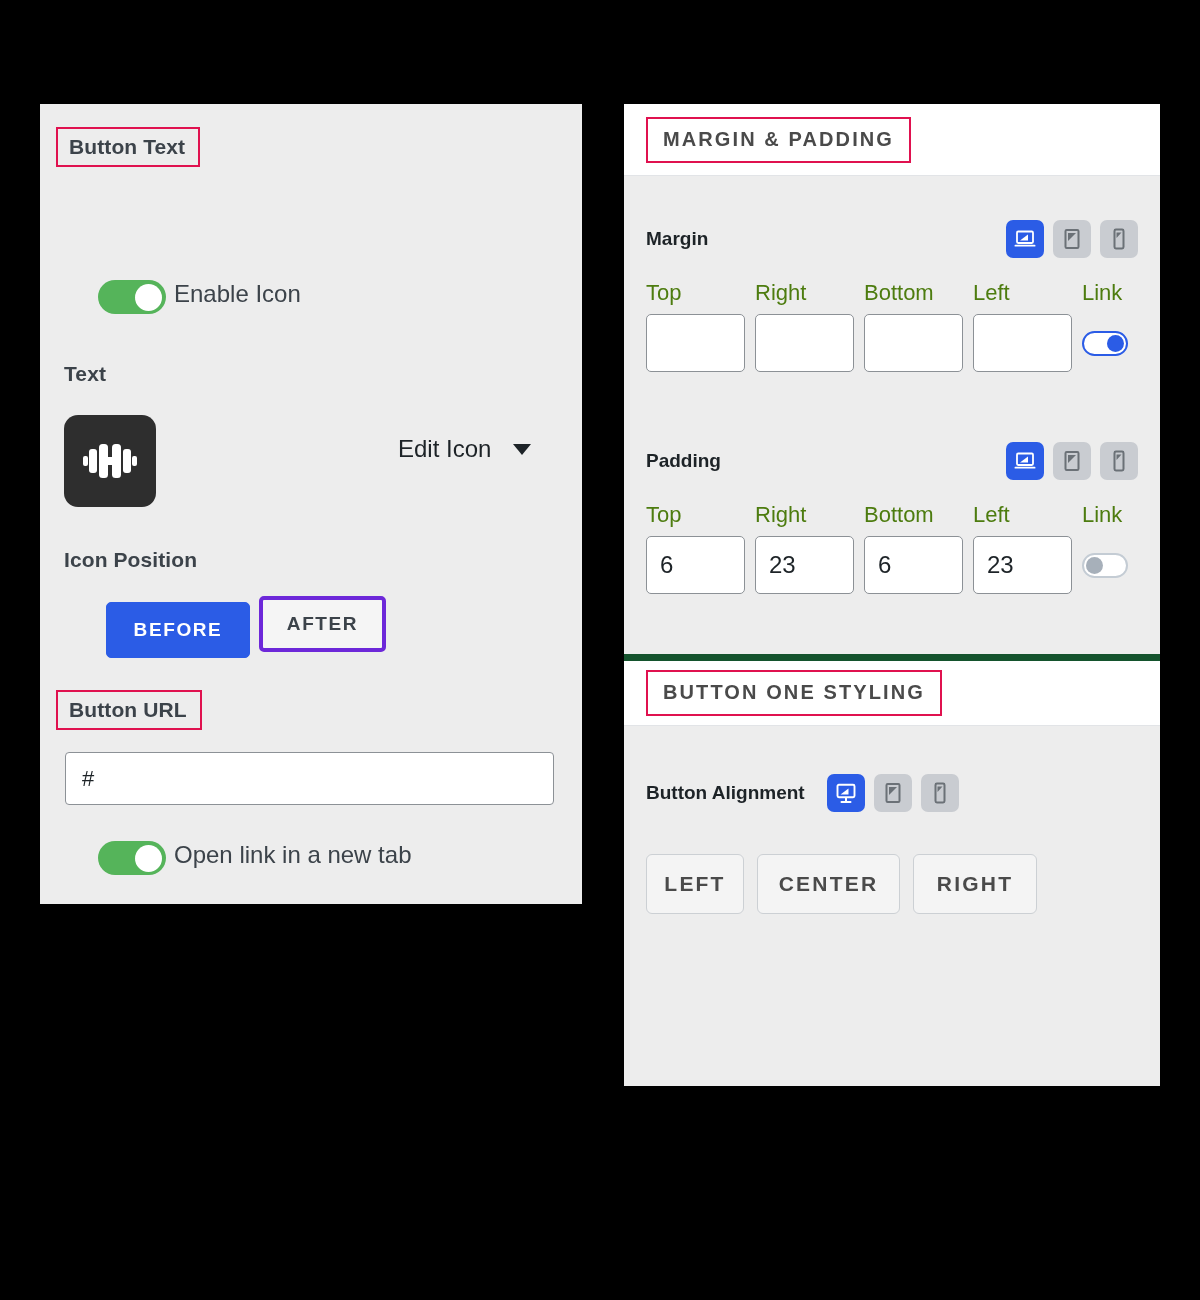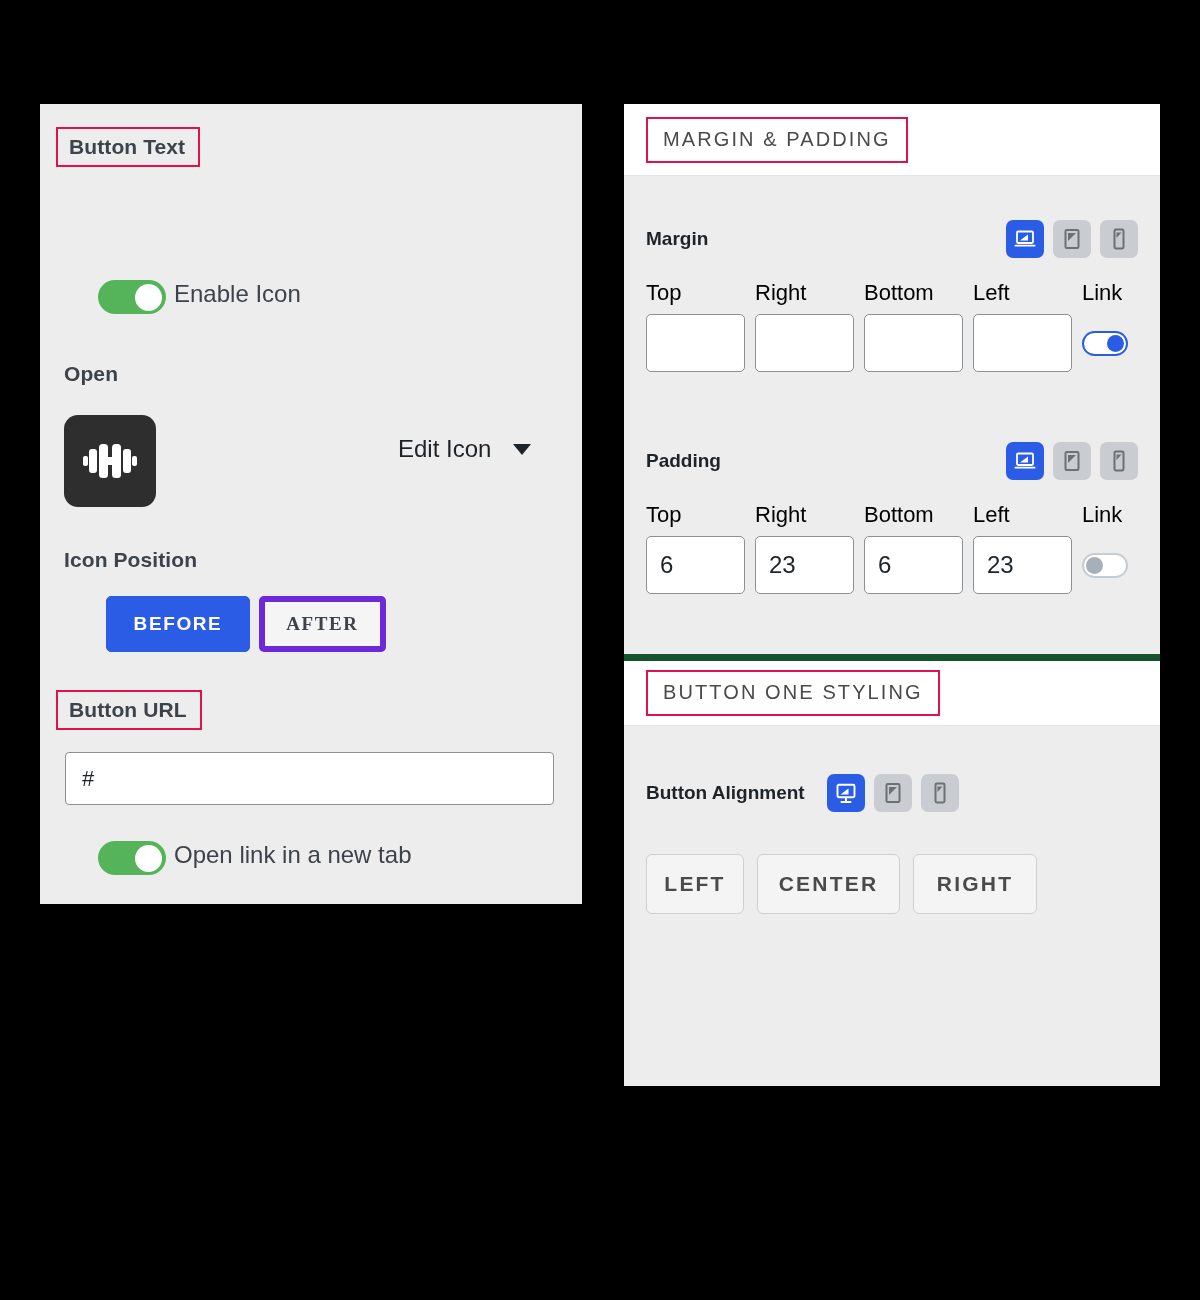--- a/index.html
+++ b/index.html
@@ -123,22 +123,21 @@
     font-family: "Liberation Sans", sans-serif;
   }
   .seg-btn.active {
     background: #2b5ce6;
     color: #ffffff;
     border: 1px solid #2b5ce6;
   }
   .seg-btn.inactive {
     background: #f5f5f5;
     color: #3c434a;
-    border: 6px solid #6d28d9;
-    font-family: Liberation Serif, serif;
+    border: 4px solid #6d28d9;
   }
 
   
   #right-panel {
     position: absolute;
     left: 624px;
     top: 104px;
     width: 536px;
     height: 982px;
     background: #ededed;
@@ -152,21 +151,21 @@
     align-items: center;
     padding-left: 22px;
     border-bottom: 1px solid #e2e4e7;
     box-sizing: border-box;
   }
   .section-head .hl {
     padding: 9px 15px 10px 15px;
   }
   .section-title {
     font-size: 20px;
-    font-weight: normal;
+    font-weight: bold;
     letter-spacing: 2.1px;
     color: #4a4a4a;
   }
   .section-body { padding: 0 22px; }
   .prop-row {
     display: flex;
     align-items: center;
     justify-content: space-between;
   }
   .prop-name {
@@ -185,21 +184,21 @@
     justify-content: center;
   }
   .dev-btn.active { background: #2b5ce6; }
   .field-grid {
     display: grid;
     grid-template-columns: 99px 99px 99px 99px 1fr;
     column-gap: 10px;
   }
   .field-head {
     font-size: 22px;
-    color: #000000;
+    color: #4d7c0f;
   }
   .num-input {
     box-sizing: border-box;
     height: 58px;
     background: #ffffff;
     border: 1px solid #8c9196;
     border-radius: 5px;
     font-size: 24px;
     color: #1d2327;
     padding: 0 13px;
@@ -267,21 +266,21 @@
     </div>
 
 
     <div class="toggle-row" style="position:absolute;left:58px;top:176px;">
       <div class="toggle green">
         <div class="knob"></div>
       </div>
       <span class="toggle-text">Enable Icon</span>
     </div>
 
-    <div class="lbl-bold" style="position:absolute;left:24px;top:258px;">Open</div>
+    <div class="lbl-bold" style="position:absolute;left:24px;top:258px;">Text</div>
 
     <div class="icon-tile" style="position:absolute;left:24px;top:311px;">
       <svg width="54" height="40" viewBox="0 0 54 40">
         <rect x="0" y="15" width="5" height="10" rx="2" fill="#ffffff"></rect>
         <rect x="6" y="8" width="8" height="24" rx="3" fill="#ffffff"></rect>
         <rect x="16" y="3" width="9" height="34" rx="3.5" fill="#ffffff"></rect>
         <rect x="25" y="16" width="5" height="8" fill="#ffffff"></rect>
         <rect x="29" y="3" width="9" height="34" rx="3.5" fill="#ffffff"></rect>
         <rect x="40" y="8" width="8" height="24" rx="3" fill="#ffffff"></rect>
         <rect x="49" y="15" width="5" height="10" rx="2" fill="#ffffff"></rect>
@@ -289,21 +288,21 @@
     </div>
 
     <div class="edit-icon-ctl" style="position:absolute;left:358px;top:331px;">
       <span>Edit Icon</span>
       <span class="caret-down"></span>
     </div>
 
     <div class="lbl-bold" style="position:absolute;left:24px;top:444px;">Icon Position</div>
 
     <div style="position:absolute;left:66px;top:492px;display:flex;gap:9px;">
-      <div class="seg-btn active" style="width:144px;">BEFORE</div>
+      <div class="seg-btn active" style="width:144px;margin-top:6px;">BEFORE</div>
       <div class="seg-btn inactive" style="width:127px;">AFTER</div>
     </div>
 
     <div style="position:absolute;left:16px;top:586px;">
       <div class="hl hl-label">
         <span class="lbl-bold">Button URL</span>
       </div>
     </div>
 
     <div class="text-input" style="position:absolute;left:25px;top:648px;" title="Button URL">#</div>

